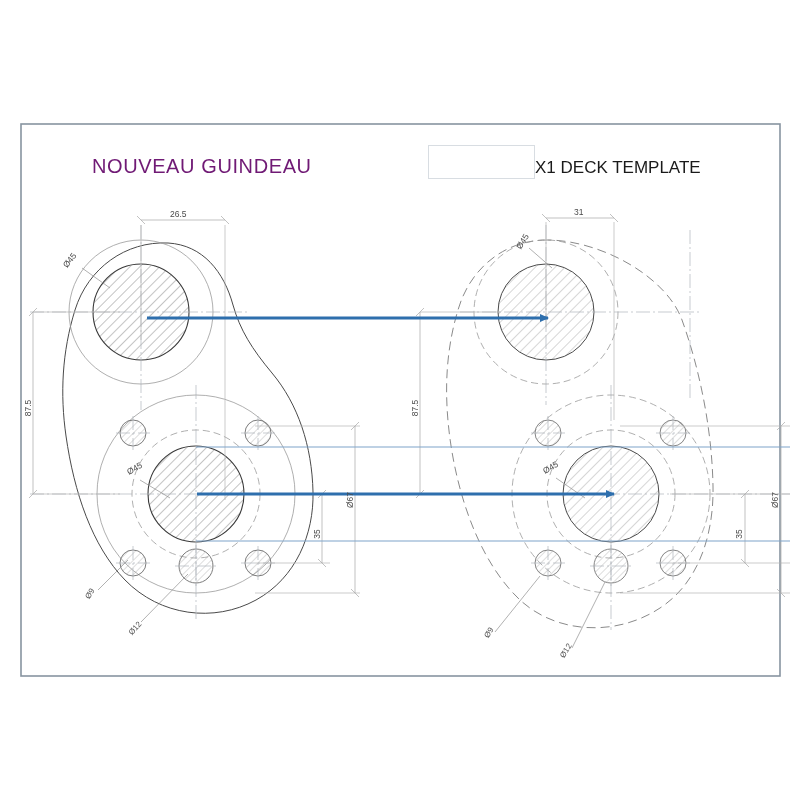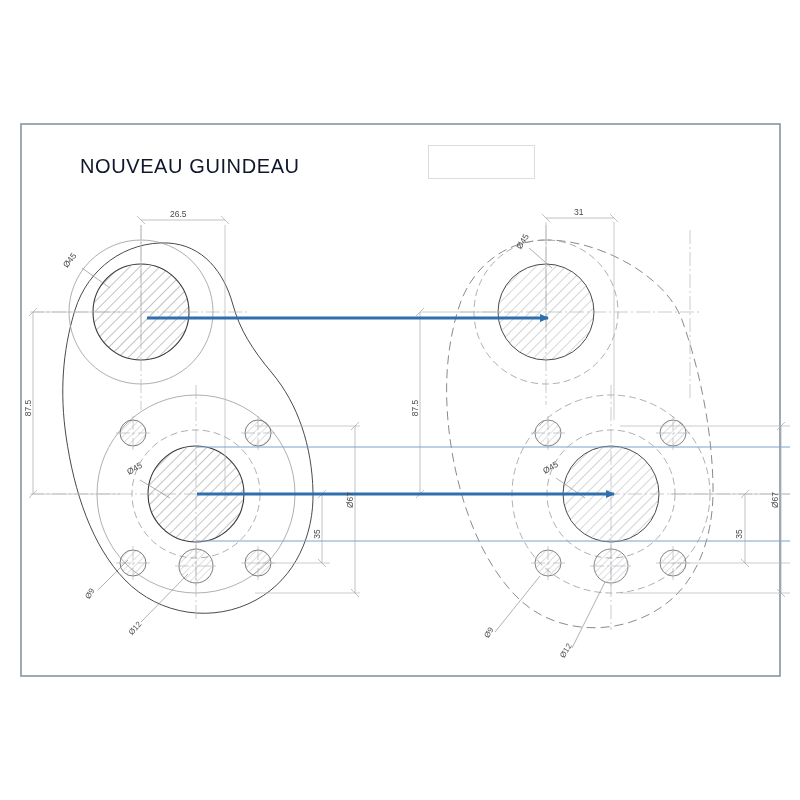--- a/index.html
+++ b/index.html
@@ -18,23 +18,23 @@
   .circ-dash{fill:none;stroke:#9a9a9a;stroke-width:0.8;stroke-dasharray:7 4;}
   .dimline{stroke:#a8a8a8;stroke-width:0.7;fill:none;}
   .extline{stroke:#b4b4b4;stroke-width:0.7;fill:none;}
   .centerline{stroke:#b0b4bb;stroke-width:0.7;fill:none;stroke-dasharray:14 3 2 3;}
   .leader{stroke:#8f8f8f;stroke-width:0.7;fill:none;}
   .arrowline{stroke:#2e6fad;stroke-width:3.2;fill:none;}
   .arrowhead{fill:#2e6fad;}
   .dimtext{font-family:"Liberation Sans", sans-serif;font-size:8.5px;fill:#4a4a4a;}
   .dimtext-sm{font-family:"Liberation Sans", sans-serif;font-size:8px;fill:#555;}
   .title-main{
-    position:absolute;left:80px;top:155px;
+    position:absolute;left:92px;top:155px;
     font-family:"Liberation Sans", sans-serif;
-    font-size:20px;letter-spacing:0.6px;color:#0f172a;white-space:nowrap;
+    font-size:20px;letter-spacing:0.6px;color:#701a75;white-space:nowrap;
   }
   .title-sub{
     position:absolute;left:535px;top:158px;
     font-family:"Liberation Sans", sans-serif;
     font-size:17px;color:#1a1a1a;white-space:nowrap;
   }
   .titlebox{
     position:absolute;left:428px;top:145px;width:105px;height:32px;
     border:1px solid #d8dde2;background:#ffffff;
   }
@@ -260,14 +260,15 @@
 
       <text class="dimtext-sm" x="568" y="652" transform="rotate(-58 568 652)" text-anchor="middle">Ø12</text>
     </g>
 
   </svg>
 
   <div class="titlebox"></div>
 
   <div class="title-main">NOUVEAU GUINDEAU</div>
 
+  <div class="title-sub">X1 DECK TEMPLATE</div>
 
 </div>
 
 </body></html>

